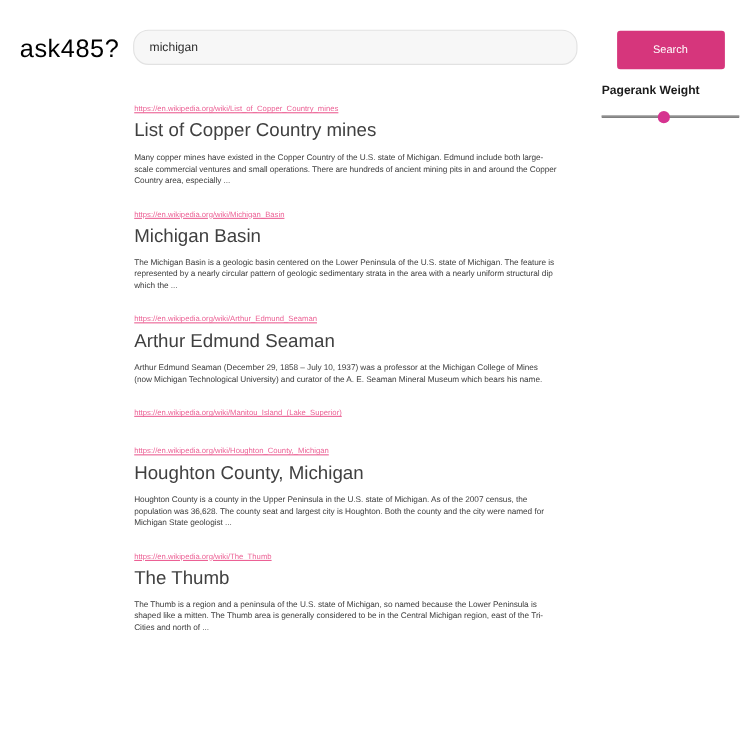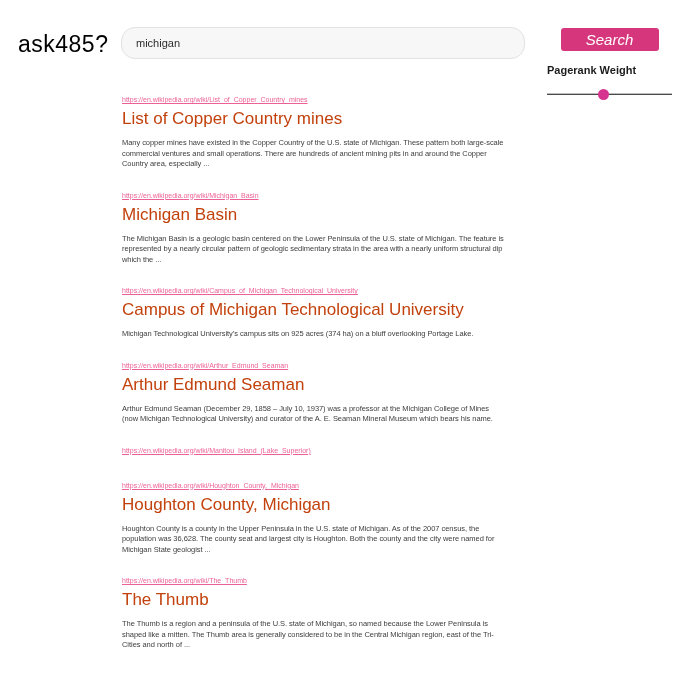--- a/index.html
+++ b/index.html
@@ -24,29 +24,28 @@
     padding: 0 14px;
     font-size: 11px; color: #2b2b2b;
     font-family: "Liberation Sans", sans-serif;
     outline: none;
   }
   .right-panel {
     position: absolute; left: 547px; top: 28px; width: 125px;
   }
   .search-button {
     display: block;
-    width: 98px; height: 23px;
+    width: 98px; height: 35px;
     margin: 0 auto;
     background: #d6367c;
     color: #ffffff;
     border: none; border-radius: 3px;
-    font-size: 15px;
+    font-size: 10px;
     font-family: "Liberation Sans", sans-serif;
     cursor: pointer;
-    font-style: italic;
   }
   .pagerank-label {
     margin-top: 13px;
     text-align: left;
     font-size: 11px; font-weight: 700; color: #1c1c1c;
   }
   .slider {
     position: relative;
     margin-top: 12px;
     height: 12px; width: 125px;
@@ -73,21 +72,21 @@
     display: inline-block;
     font-size: 7px; line-height: 9px;
     color: #ec6195;
     text-decoration: underline;
     margin-bottom: 5px;
     cursor: pointer;
     word-break: break-all;
   }
   .result-title {
     font-size: 17px; line-height: 19px; font-weight: 400;
-    color: #c2410c;
+    color: #404040;
     margin: 0 0 10px 0;
     cursor: pointer;
   }
   .result-snippet {
     font-size: 7.5px; line-height: 10.5px; letter-spacing: -0.05px;
     color: #3d3d3d;
     margin: 0;
   }
 </style>
 </head>
@@ -103,34 +102,29 @@
   <div class="slider">
     <div class="slider-track"></div>
     <div class="slider-thumb" style="left: calc(45% - 5px);"></div>
   </div>
 </div>
 
 <div class="results">
   <div class="result">
     <a class="result-url">https://en.wikipedia.org/wiki/List_of_Copper_Country_mines</a>
     <h2 class="result-title">List of Copper Country mines</h2>
-    <p class="result-snippet">Many copper mines have existed in the Copper Country of the U.S. state of Michigan. These pattern both large-scale commercial ventures and small operations. There are hundreds of ancient mining pits in and around the Copper Country area, especially ...</p>
+    <p class="result-snippet">Many copper mines have existed in the Copper Country of the U.S. state of Michigan. Edmund include both large-scale commercial ventures and small operations. There are hundreds of ancient mining pits in and around the Copper Country area, especially ...</p>
   </div>
 
   <div class="result">
     <a class="result-url">https://en.wikipedia.org/wiki/Michigan_Basin</a>
     <h2 class="result-title">Michigan Basin</h2>
     <p class="result-snippet">The Michigan Basin is a geologic basin centered on the Lower Peninsula of the U.S. state of Michigan. The feature is represented by a nearly circular pattern of geologic sedimentary strata in the area with a nearly uniform structural dip which the ...</p>
   </div>
 
-  <div class="result">
-    <a class="result-url">https://en.wikipedia.org/wiki/Campus_of_Michigan_Technological_University</a>
-    <h2 class="result-title">Campus of Michigan Technological University</h2>
-    <p class="result-snippet">Michigan Technological University's campus sits on 925 acres (374 ha) on a bluff overlooking Portage Lake.</p>
-  </div>
 
   <div class="result">
     <a class="result-url">https://en.wikipedia.org/wiki/Arthur_Edmund_Seaman</a>
     <h2 class="result-title">Arthur Edmund Seaman</h2>
     <p class="result-snippet">Arthur Edmund Seaman (December 29, 1858 – July 10, 1937) was a professor at the Michigan College of Mines (now Michigan Technological University) and curator of the A. E. Seaman Mineral Museum which bears his name.</p>
   </div>
 
   <div class="result">
     <a class="result-url">https://en.wikipedia.org/wiki/Manitou_Island_(Lake_Superior)</a>
   </div>

